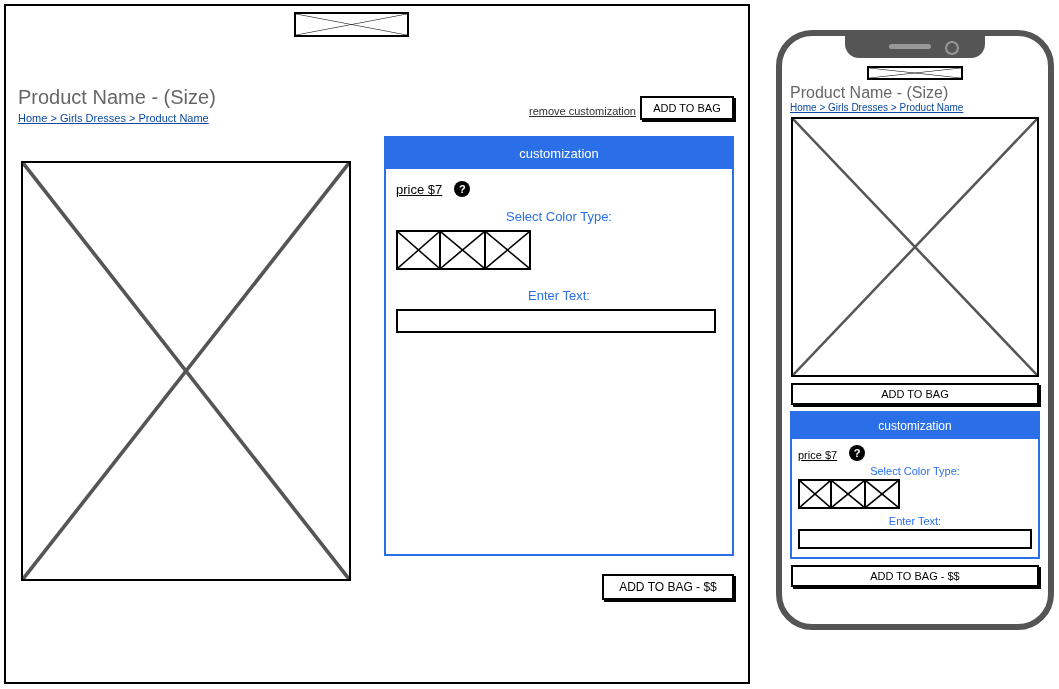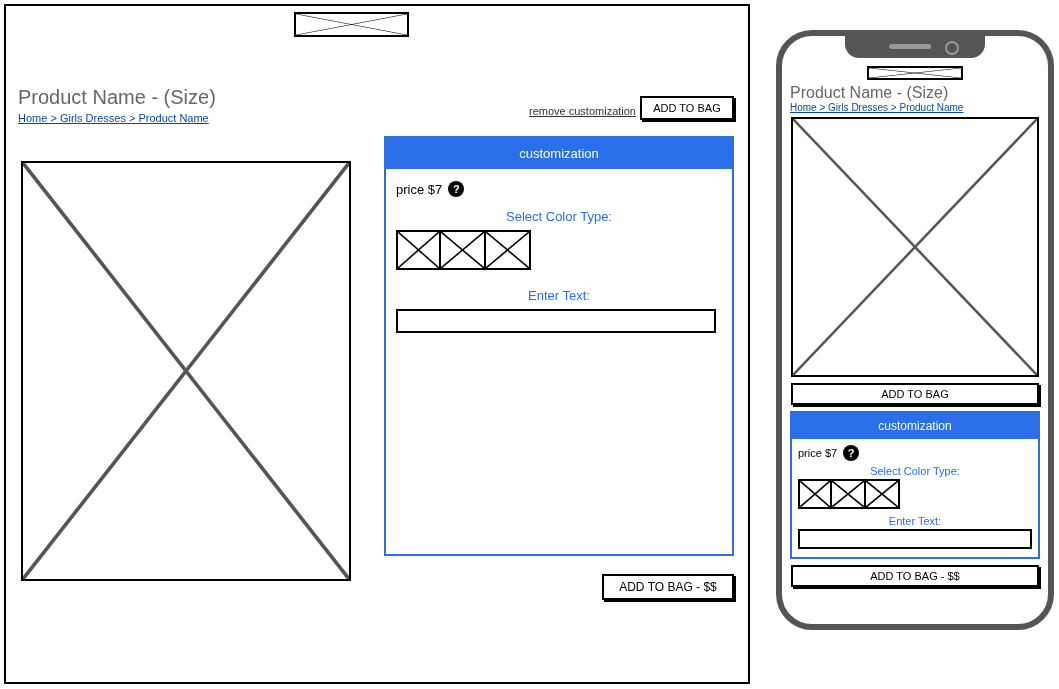--- a/index.html
+++ b/index.html
@@ -72,21 +72,21 @@
     background: #2a6fe8;
     color: #fff;
     font-size: 13px;
     text-align: center;
     padding: 8px 0;
   }
   .custom-body {
     padding: 12px 10px;
     font-size: 13px;
   }
-  .price-row { display: flex; align-items: center; gap: 6px; margin-bottom: 12px; }
+  .price-row { display: flex; align-items: flex-end; gap: 12px; margin-bottom: 12px; text-decoration: underline; }
   .help-icon {
     width: 16px; height: 16px; border-radius: 50%;
     background: #000; color: #fff; font-size: 11px;
     display: flex; align-items: center; justify-content: center;
     font-family: sans-serif; font-weight: bold;
     cursor: pointer;
   }
   .label-blue { color: #2a6fe8; font-size: 13px; margin-bottom: 6px; text-align: center; }
   .swatch-row { display: flex; gap: 0; margin-bottom: 18px; }
   .swatch {

